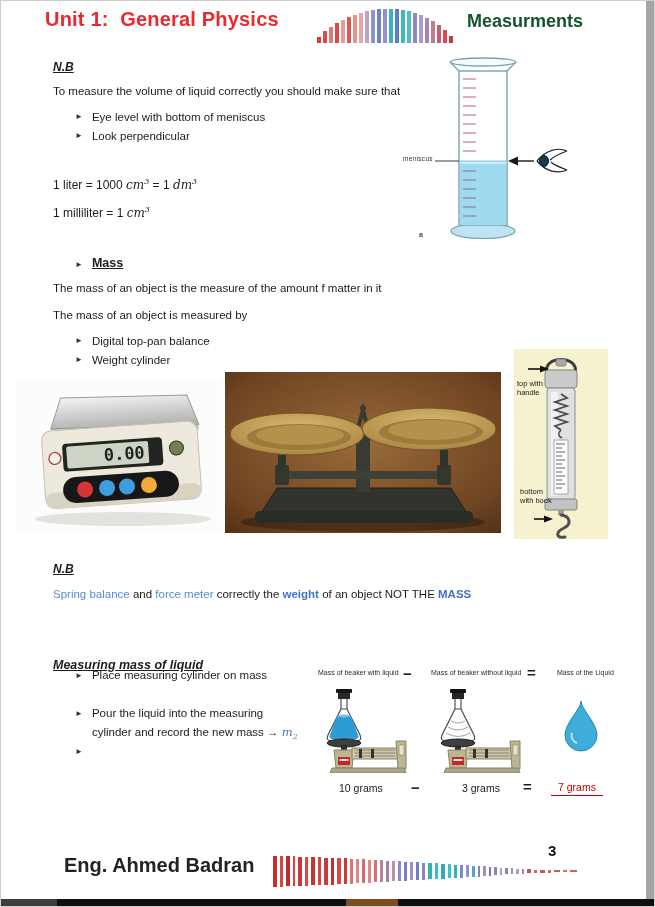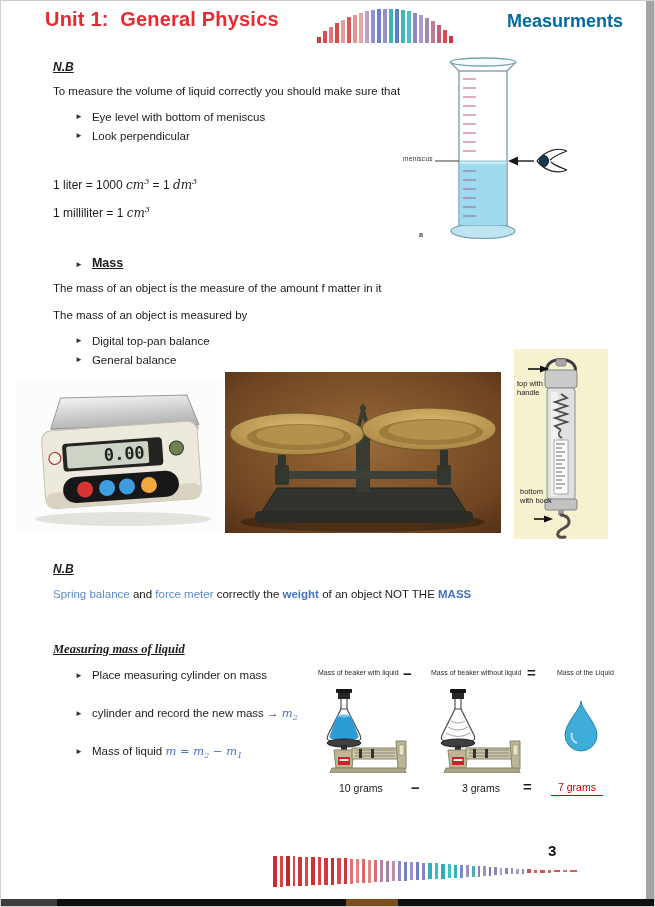--- a/index.html
+++ b/index.html
@@ -5,21 +5,21 @@
   html,body{margin:0;padding:0;background:#ffffff;}
   #page{position:relative;width:655px;height:907px;background:#ffffff;
         border:1px solid #cfcfcf;box-sizing:border-box;overflow:hidden;
         font-family:"Liberation Sans",sans-serif;color:#1c1c1c;}
   .abs{position:absolute;}
   .t{font-size:11.5px;line-height:15px;white-space:pre;}
   .nb{font-size:12px;font-weight:700;font-style:italic;text-decoration:underline;}
   .bul{display:flex;gap:9px;align-items:flex-start;}
   .bular{font-size:8px;line-height:14px;color:#333;flex:none;}
   .unit-title{font-size:20px;font-weight:700;color:#e62a2f;white-space:pre;letter-spacing:.2px;}
-  .course-title{font-size:18px;font-weight:700;color:#0369a1;margin-left:40px;}
+  .course-title{font-size:18px;font-weight:700;color:#14532d;}
   .bars{display:flex;align-items:flex-end;gap:2px;}
   .bars-center{display:flex;align-items:center;gap:3px;}
   .bar{flex:none;display:block;}
   .lb{color:#5b8bc9;text-align:right;}
   .bb{color:#4472c4;font-weight:700;}
   .mi{font-family:"DejaVu Serif",serif;font-style:italic;}
   .mb{font-family:"DejaVu Serif",serif;font-style:italic;color:#4f74c4;}
   .mbr{font-family:"DejaVu Serif",serif;color:#4f74c4;}
   .sup{font-size:8px;vertical-align:super;line-height:0;}
   .sub{font-size:8px;vertical-align:sub;line-height:0;}
@@ -108,21 +108,21 @@
     <span class="mass-head">Mass</span>
   </div>
   <div class="abs t" style="left:52px;top:280px;">The mass of an object is the measure of the amount f matter in it</div>
   <div class="abs t" style="left:52px;top:307px;">The mass of an object is measured by</div>
   <div class="abs bul" style="left:74px;top:333px;">
     <span class="bular">►</span>
     <span class="t">Digital top-pan balance</span>
   </div>
   <div class="abs bul" style="left:74px;top:352px;">
     <span class="bular">►</span>
-    <span class="t">General balance</span>
+    <span class="t">Weight cylinder</span>
   </div>
 
   <div class="abs fig" style="left:14px;top:377px;width:208px;height:153px;background:#fcfcfc;">
     <svg width="208" height="153" viewBox="0 0 208 153">
       <defs>
         <linearGradient id="gSilver" x1="0" y1="0" x2="0" y2="1">
           <stop offset="0" stop-color="#f4f4f4"></stop>
             <stop offset="0.5" stop-color="#cfcfcf"></stop>
             <stop offset="1" stop-color="#aeaeae"></stop>
         </linearGradient>
@@ -205,37 +205,37 @@
         <polygon points="39,170 30,166.5 30,173.5" fill="#111"></polygon>
       </g>
     </svg>
     <div class="abs figlabel" style="left:3px;top:30px;width:36px;">top with handle</div>
     <div class="abs figlabel" style="left:6px;top:138px;width:34px;">bottom with hook</div>
   </div>
 
   <div class="abs nb" style="left:52px;top:561px;">N.B</div>
   <div class="abs t" style="left:52px;top:586px;"><span class="lb">Spring balance </span><span>and </span><span class="lb">force meter </span><span>correctly the </span><span class="bb">weight </span><span>of an object NOT THE </span><span class="bb">MASS</span></div>
 
-  <div class="abs heading" style="left:52px;top:641px;font-family:Liberation Serif, serif;">Measuring mass of liquid</div>
+  <div class="abs heading" style="left:52px;top:657px;">Measuring mass of liquid</div>
 
   <div class="abs bul" style="left:74px;top:665px;">
     <span class="bular" style="line-height:19px;">►</span>
     <span>
       <div class="t wrapbul"><span>Place measuring cylinder on mass</span></div>
     </span>
   </div>
   <div class="abs bul" style="left:74px;top:703px;">
     <span class="bular" style="line-height:19px;">►</span>
     <span>
+      <div class="t wrapbul"><span>Pour the liquid into the measuring</span></div>
       <div class="t wrapbul"><span>cylinder and record the new mass </span><span>→ </span><span class="mb">m</span><span class="mb sub">2</span></div>
     </span>
   </div>
   <div class="abs bul" style="left:74px;top:741px;">
     <span class="bular" style="line-height:19px;">►</span>
-    <span class="t wrapbul"><span>Mass of liquid </span><span class="mb">m</span><span class="mbr"> = </span><span class="mb">m</span><span class="mb sub">2</span><span class="mbr"> − </span><span class="mb">m</span><span class="mb sub">1</span></span>
   </div>
 
   <div class="abs dlabel" style="left:317px;top:667px;width:86px;">Mass of beaker with liquid</div>
   <div class="abs dsign" style="left:402px;top:664px;">−</div>
   <div class="abs dlabel" style="left:430px;top:667px;width:92px;">Mass of beaker without liquid</div>
   <div class="abs dsign" style="left:526px;top:663px;">=</div>
   <div class="abs dlabel" style="left:556px;top:667px;width:60px;">Mass of the Liquid</div>
 
   <div class="abs fig" style="left:306px;top:688px;width:108px;height:84px;">
     <svg width="108" height="84" viewBox="0 0 108 84">
@@ -288,20 +288,21 @@
       <path d="M13,34 q-2,7 5,10" fill="none" stroke="#cfeaf5" stroke-width="2" opacity="0.85"></path>
     </svg>
   </div>
 
   <div class="abs grams" style="left:338px;top:781px;">10 grams</div>
   <div class="abs dsign" style="left:410px;top:778px;">−</div>
   <div class="abs grams" style="left:461px;top:781px;">3 grams</div>
   <div class="abs dsign" style="left:522px;top:777px;">=</div>
   <div class="abs grams" style="left:550px;top:780px;color:#c00000;border-bottom:1.3px solid #c00000;padding:0 7px 2px 7px;">7 grams</div>
 
+  <div class="abs" style="left:63px;top:853px;font-size:20px;font-weight:700;color:#232323;">Eng. Ahmed Badran</div>
   <div class="abs bars-center" style="left:272px;top:849px;height:42px;">
       <span class="bar" style="background: rgb(194, 47, 47); height: 31px; width: 4px;"></span>
       <span class="bar" style="background: rgb(216, 67, 67); height: 31px; width: 3px;"></span>
       <span class="bar" style="background: rgb(182, 47, 47); height: 30px; width: 4px;"></span>
       <span class="bar" style="background: rgb(216, 67, 67); height: 30px; width: 2px;"></span>
       <span class="bar" style="background: rgb(200, 58, 58); height: 29px; width: 4px;"></span>
       <span class="bar" style="background: rgb(216, 72, 72); height: 29px; width: 3px;"></span>
       <span class="bar" style="background: rgb(195, 52, 52); height: 28px; width: 4px;"></span>
       <span class="bar" style="background: rgb(216, 67, 67); height: 28px; width: 3px;"></span>
       <span class="bar" style="background: rgb(204, 59, 59); height: 27px; width: 4px;"></span>

